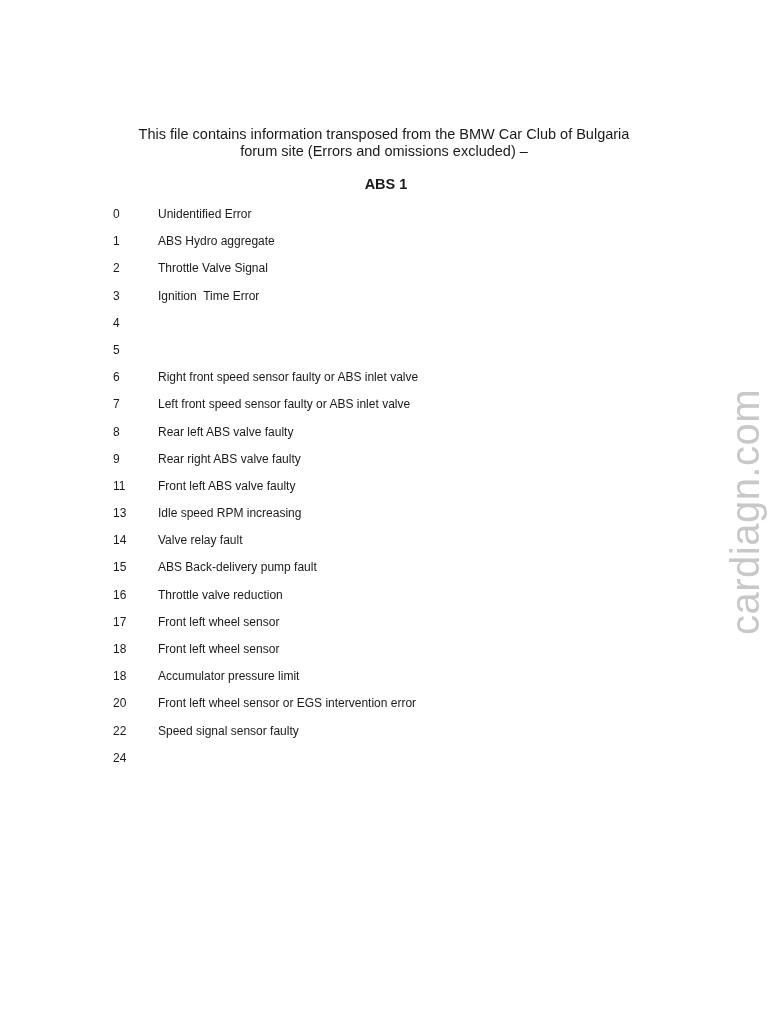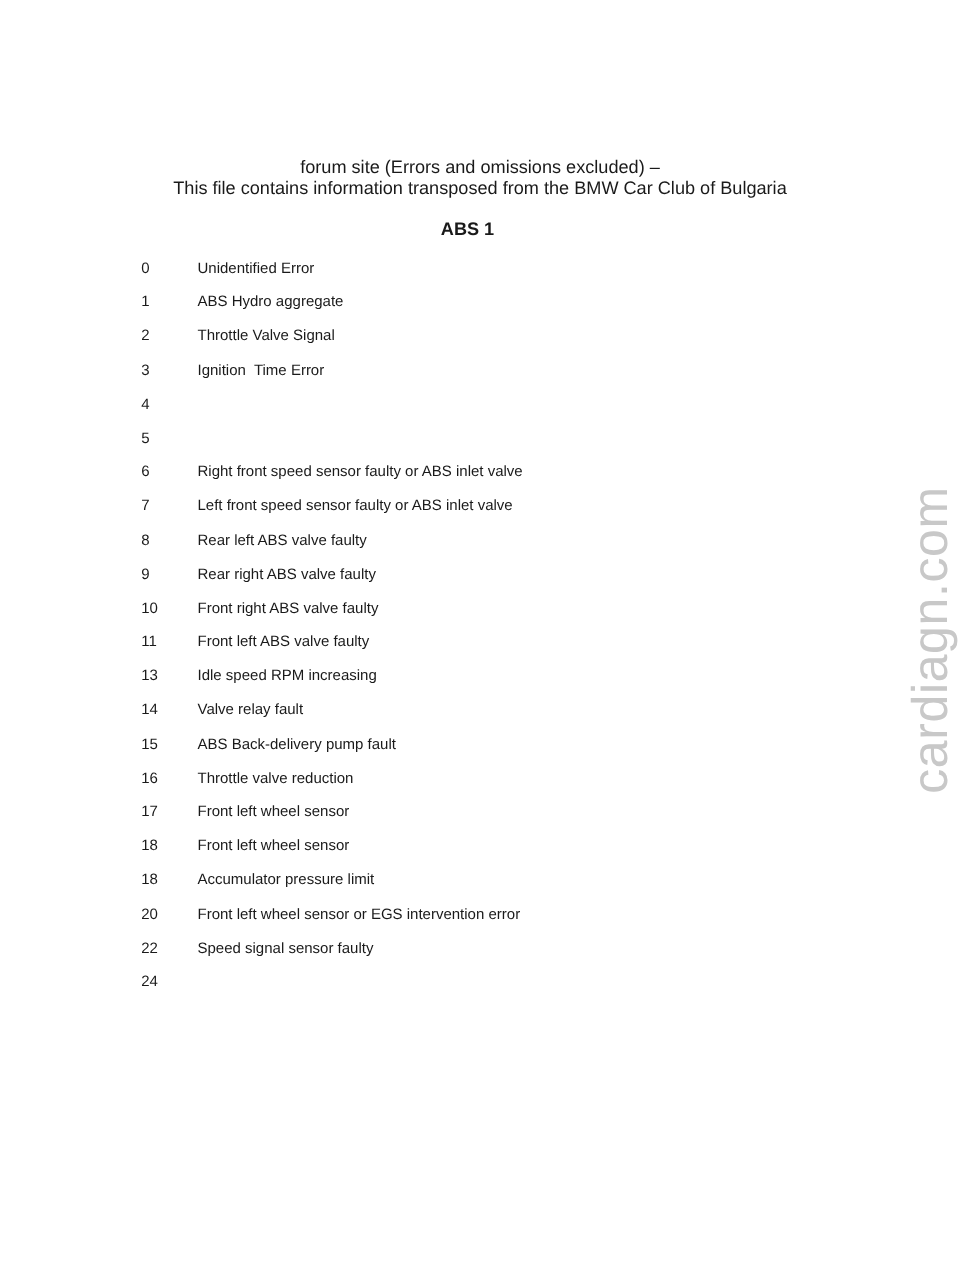--- a/index.html
+++ b/index.html
@@ -5,39 +5,39 @@
   html, body { margin: 0; padding: 0; }
   body {
     width: 768px; height: 1024px; background: #ffffff; position: relative; overflow: hidden;
     font-family: "Liberation Sans", sans-serif; color: #1a1a1a;
   }
   .intro {
     position: absolute; left: 0; width: 768px; top: 126px; text-align: center;
     font-size: 14.5px; line-height: 17px;
   }
   .section-title {
-    position: absolute; left: 0; width: 748px; top: 176px; text-align: center;
+    position: absolute; left: 12px; width: 748px; top: 176px; text-align: center;
     font-size: 14.5px; font-weight: bold;
   }
   .list { position: absolute; left: 0; top: 205px; width: 700px; }
   .row { position: relative; height: 27.2px; font-size: 12px; }
   .code { position: absolute; left: 113px; top: 2px; }
   .desc { position: absolute; left: 158px; top: 2px; white-space: pre; }
   .watermark {
     position: absolute; left: 745px; top: 512px;
     transform: translate(-50%, -50%) rotate(-90deg);
     font-size: 40px; color: #c8c8c8; white-space: nowrap; letter-spacing: 0.5px;
   }
 </style>
 </head>
 <body>
 
 <div class="intro">
+  <div>This file contains information transposed from the BMW Car Club of Bulgaria</div>
   <div>forum site (Errors and omissions excluded) –</div>
-  <div>This file contains information transposed from the BMW Car Club of Bulgaria</div>
 </div>
 
 <div class="section-title">ABS 1</div>
 
 <div class="list" id="code-list">
     <div class="row">
       <span class="code">0</span>
       <span class="desc">Unidentified Error</span>
     </div>
     <div class="row">
@@ -66,24 +66,20 @@
       <span class="code">7</span>
       <span class="desc">Left front speed sensor faulty or ABS inlet valve</span>
     </div>
     <div class="row">
       <span class="code">8</span>
       <span class="desc">Rear left ABS valve faulty</span>
     </div>
     <div class="row">
       <span class="code">9</span>
       <span class="desc">Rear right ABS valve faulty</span>
-    </div>
-    <div class="row">
-      <span class="code">10</span>
-      <span class="desc">Front right ABS valve faulty</span>
     </div>
     <div class="row">
       <span class="code">11</span>
       <span class="desc">Front left ABS valve faulty</span>
     </div>
     <div class="row">
       <span class="code">13</span>
       <span class="desc">Idle speed RPM increasing</span>
     </div>
     <div class="row">

